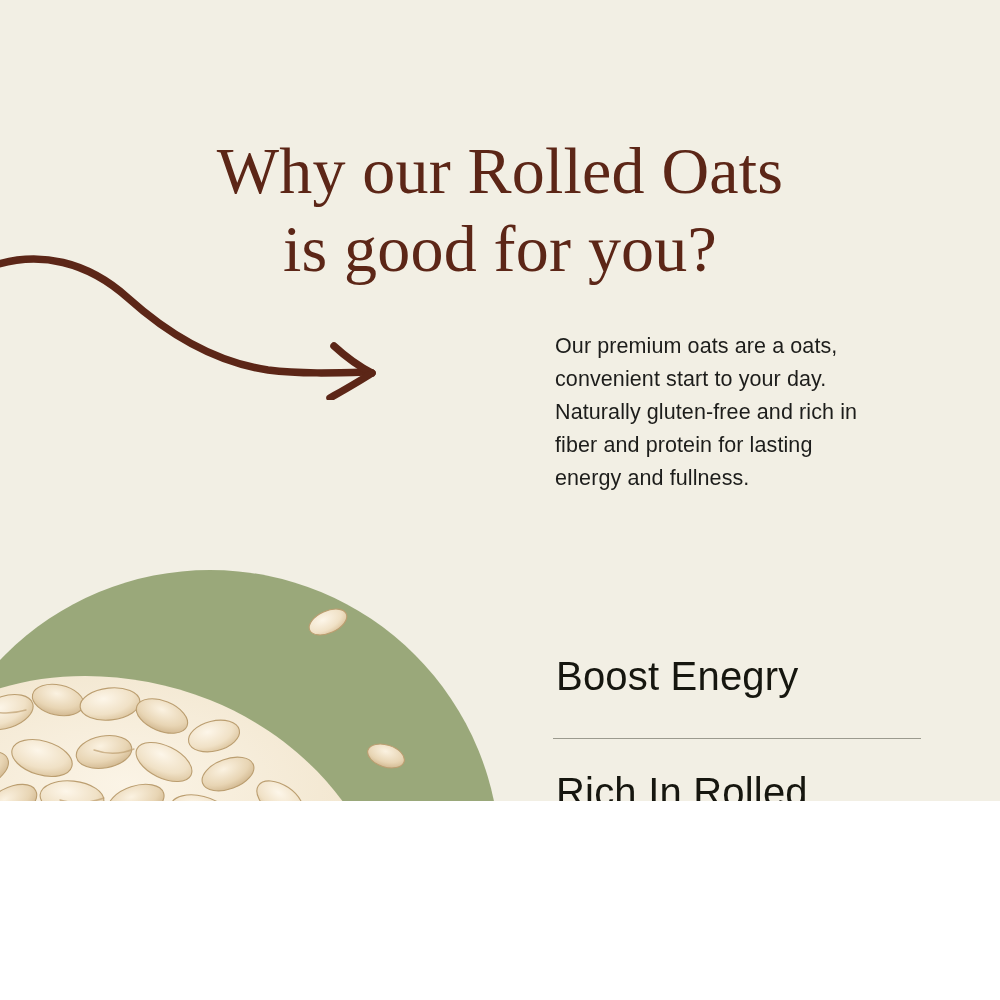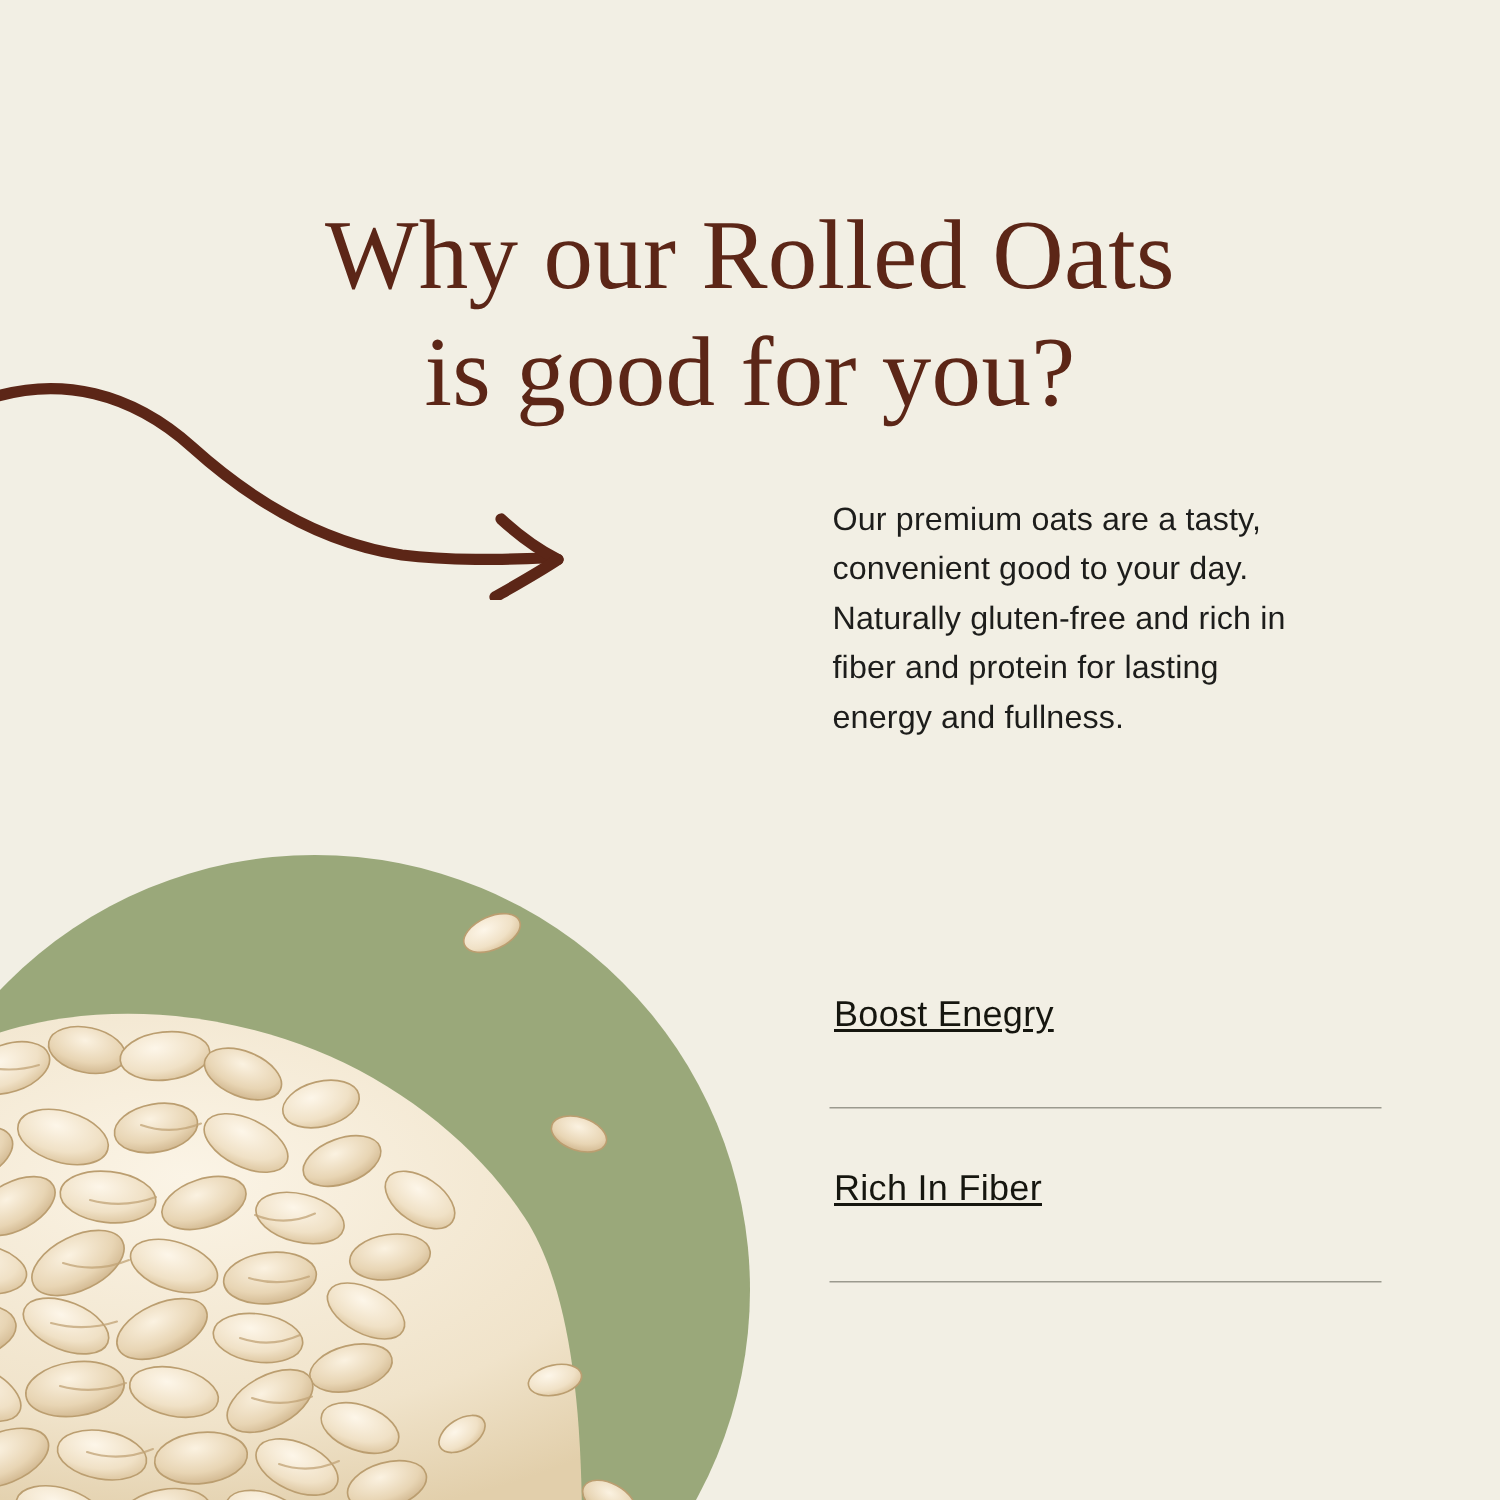--- a/index.html
+++ b/index.html
@@ -10,21 +10,21 @@
   body {
     width: 1000px;
     height: 1000px;
     overflow: hidden;
     font-family: "Liberation Sans", sans-serif;
   }
 
   #poster {
     position: relative;
     width: 1000px;
-    height: 1000px;
+    height: 801px;
     background: #f2efe4;
     overflow: hidden;
   }
 
   
   .headline {
     position: absolute;
     left: 0;
     top: 88px;
     width: 1000px;
@@ -87,25 +87,24 @@
 
   
   .benefits {
     position: absolute;
     left: 553px;
     top: 655px;
     width: 368px;
   }
   .benefit-item {
     color: #16160f;
-    font-size: 24px;
+    font-size: 40px;
     line-height: 43px;
     letter-spacing: 0.2px;
     padding-left: 3px;
-    text-decoration: underline;
   }
   .benefit-0 { padding-bottom: 40px; }
   .benefit-1 { padding-top: 32px; padding-bottom: 40px; }
   .benefit-2 { padding-top: 32px; }
   .divider {
     height: 1px;
     width: 368px;
     background: #9b9a8e;
   }
 </style>
@@ -241,22 +240,22 @@
       <g stroke="#bb9e70" stroke-width="1.1">
         <ellipse cx="518" cy="262" rx="20" ry="11" fill="url(#flakeA)" transform="rotate(-24 518 262)"></ellipse>
         <ellipse cx="576" cy="396" rx="19" ry="11" fill="url(#flakeB)" transform="rotate(18 576 396)"></ellipse>
         <ellipse cx="560" cy="560" rx="18" ry="10" fill="url(#flakeA)" transform="rotate(-12 560 560)"></ellipse>
         <ellipse cx="596" cy="640" rx="19" ry="11" fill="url(#flakeB)" transform="rotate(28 596 640)"></ellipse>
         <ellipse cx="498" cy="596" rx="17" ry="10" fill="url(#flakeA)" transform="rotate(-32 498 596)"></ellipse>
       </g>
     </svg>
   </div>
 
-  <p class="body-copy">Our premium oats are a tasty, convenient good to your day. Naturally gluten-free and rich in fiber and protein for lasting energy and fullness.</p>
+  <p class="body-copy">Our premium oats are a oats, convenient start to your day. Naturally gluten-free and rich in fiber and protein for lasting energy and fullness.</p>
 
   <div class="benefits">
     <div class="benefit-item benefit-0">Boost Enegry</div>
     <div class="divider"></div>
-    <div class="benefit-item benefit-1">Rich In Fiber</div>
+    <div class="benefit-item benefit-1">Rich In Rolled</div>
     <div class="divider"></div>
   </div>
 
 </div>
 
 </body></html>

